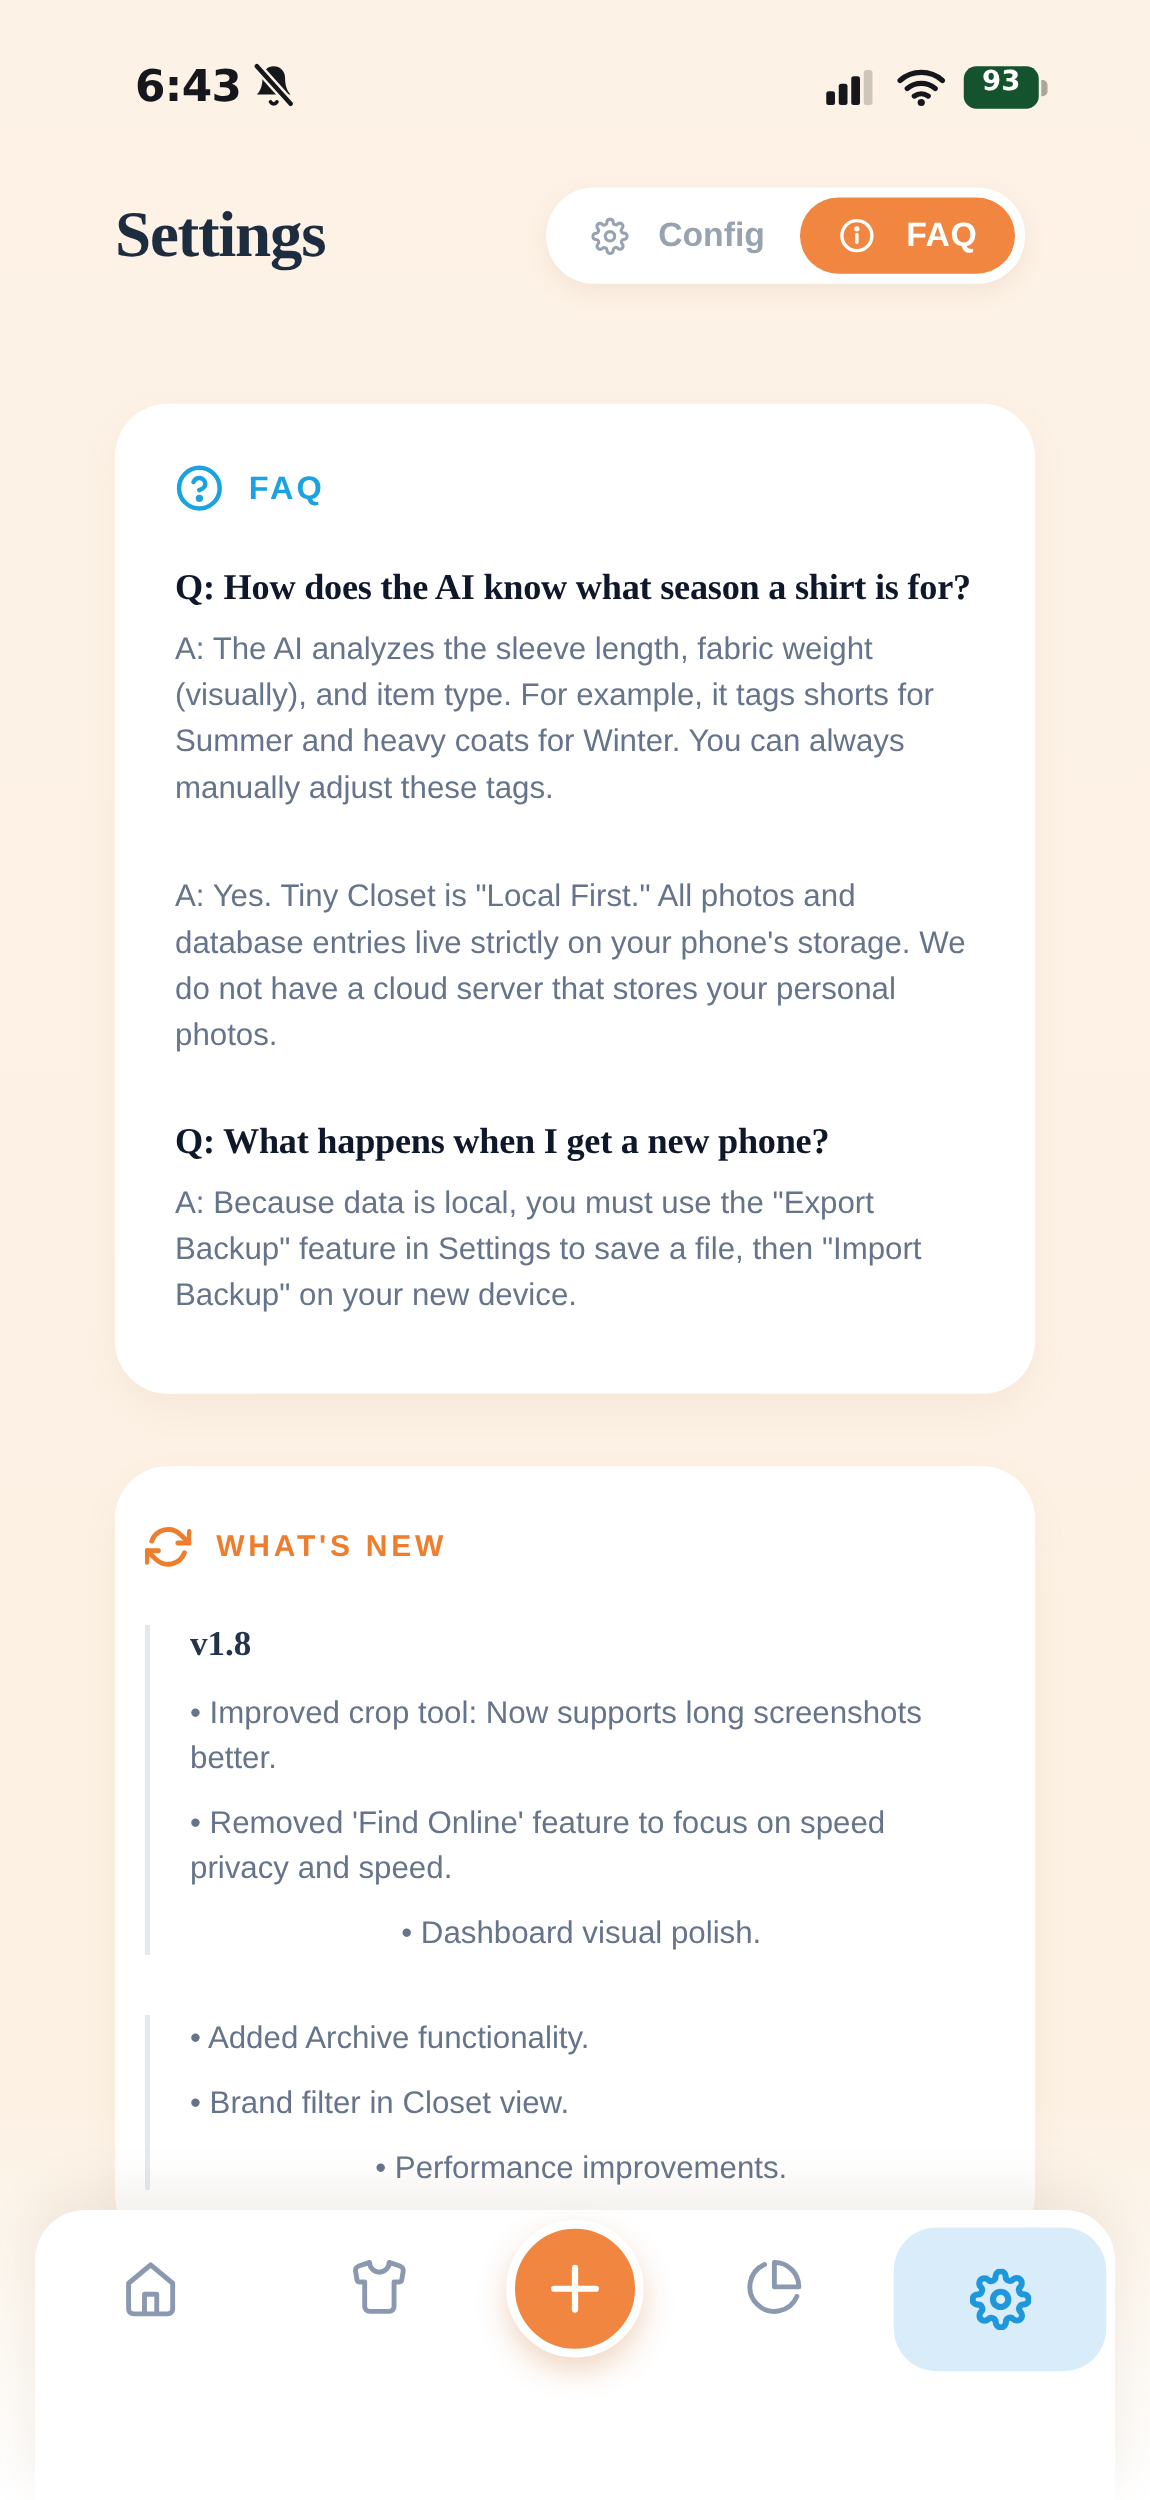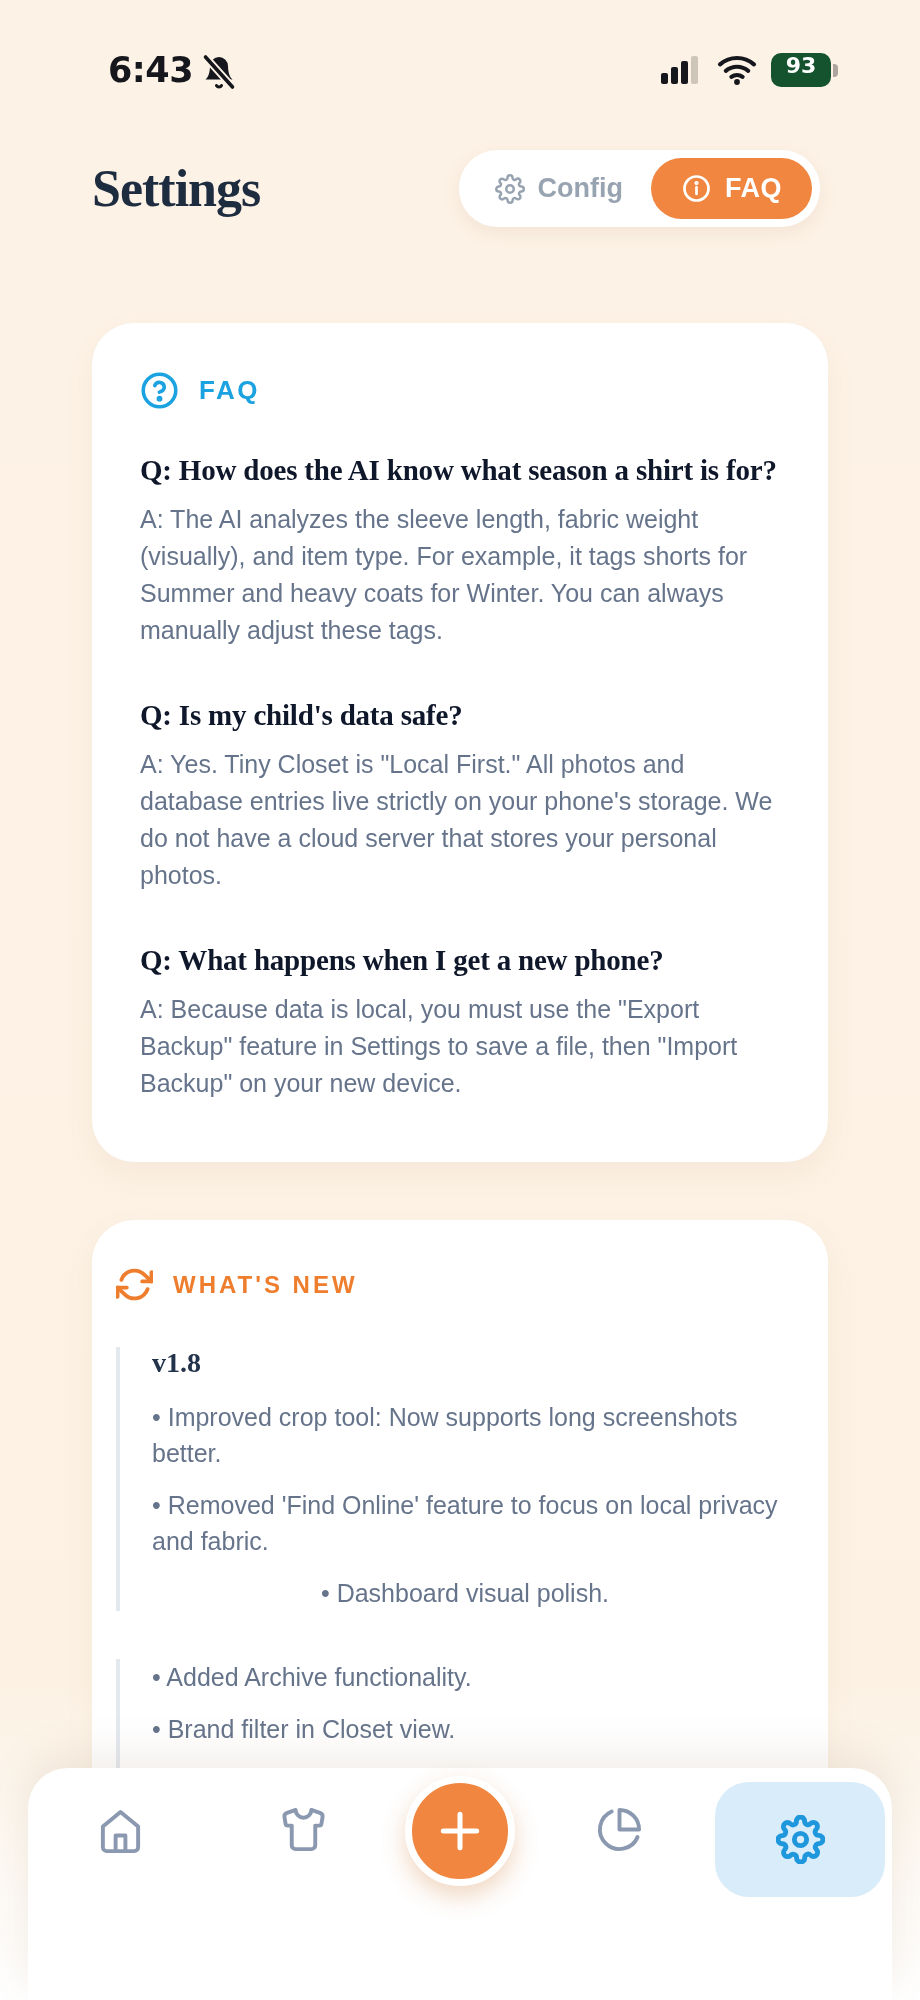--- a/index.html
+++ b/index.html
@@ -7,33 +7,33 @@
   body {
     font-family:"Liberation Sans","DejaVu Sans",sans-serif;
     background:linear-gradient(180deg,#fdf2e6 0%,#fcf1e3 84%,#fdf8f1 92%,#ffffff 100%);
     position:relative; overflow:hidden;
     color:#22334b;
   }
   .screen { position:relative; width:920px; height:2000px; }
 
   
   .status-bar { display:flex; justify-content:space-between; align-items:center; padding:44px 82px 0 108px; height:96px; }
-  .sb-left { display:flex; align-items:flex-end; gap:8px; }
+  .sb-left { display:flex; align-items:flex-start; gap:8px; }
   .sb-time { font-family:"DejaVu Sans",sans-serif; font-size:35px; font-weight:700; color:#15171c; letter-spacing:-0.5px; }
   .sb-right { display:flex; align-items:center; gap:14px; }
   .battery { position:relative; display:flex; align-items:center; }
   .battery-body { width:60px; height:34px; background:#14532d; border-radius:10px; display:flex; align-items:flex-start; justify-content:center; }
   .battery-body span { color:#fff; font-size:22px; font-weight:700; font-family:"DejaVu Sans",sans-serif; }
   .battery-nub { width:5px; height:13px; background:rgba(21,23,28,.35); border-radius:0 4px 4px 0; margin-left:2px; }
 
   
   .header-row { display:flex; justify-content:space-between; align-items:center; margin:54px 100px 0 92px; }
   .page-title { font-family:"Liberation Serif","DejaVu Serif",serif; font-size:52px; font-weight:700; color:#1e2c40; letter-spacing:-1px; }
   .segmented { background:#fff; border-radius:38px; padding:8px; display:flex; align-items:center; box-shadow:0 6px 18px rgba(160,120,80,.10); }
-  .seg { border:0; background:transparent; display:flex; align-items:center; gap:13px; font-family:"Liberation Sans",sans-serif; cursor:pointer; }
+  .seg { border:0; background:transparent; display:flex; align-items:center; gap:24px; font-family:"Liberation Sans",sans-serif; cursor:pointer; }
   .seg-config { padding:0 28px; color:#98a3b1; font-size:27px; font-weight:700; }
   .seg-faq { background:#f0863f; border-radius:31px; padding:15px 30px; color:#fff; font-size:27px; font-weight:700; letter-spacing:0.5px; }
 
   
   .card { margin:0 92px; background:#fff; border-radius:42px; box-shadow:0 12px 28px rgba(180,140,100,.08); }
   .faq-card { margin-top:96px; padding:48px 50px 54px 48px; }
   .wn-card  { margin-top:58px; padding:46px 50px 36px 24px; }
   .card-head { display:flex; align-items:center; gap:20px; font-weight:700; margin-bottom:44px; }
   .card-head.blue  { color:#1ba2e0; font-size:26px; letter-spacing:2.5px; }
   .card-head.orange{ color:#ee7d2d; font-size:24px; letter-spacing:3px; }
@@ -129,21 +129,20 @@
         <circle cx="12" cy="17" r="0.7" fill="#1ba2e0"></circle>
       </svg>
       <span>FAQ</span>
     </div>
 
     <div class="qa">
       <h3>Q: How does the AI know what season a shirt is for?</h3>
       <p>A: The AI analyzes the sleeve length, fabric weight (visually), and item type. For example, it tags shorts for Summer and heavy coats for Winter. You can always manually adjust these tags.</p>
     </div>
     <div class="qa">
-      <h3>Q: Is my child's data safe?</h3>
       <p>A: Yes. Tiny Closet is "Local First." All photos and database entries live strictly on your phone's storage. We do not have a cloud server that stores your personal photos.</p>
     </div>
     <div class="qa">
       <h3>Q: What happens when I get a new phone?</h3>
       <p>A: Because data is local, you must use the "Export Backup" feature in Settings to save a file, then "Import Backup" on your new device.</p>
     </div>
   </section>
 
   <section class="card wn-card">
     <div class="card-head orange">
@@ -152,21 +151,21 @@
         <polyline points="1 20 1 14 7 14"></polyline>
         <path d="M3.51 9a9 9 0 0 1 14.85-3.36L23 10"></path>
         <path d="M20.49 15a9 9 0 0 1-14.85 3.36L1 14"></path>
       </svg>
       <span>WHAT'S NEW</span>
     </div>
 
     <div class="version-block">
       <h4 class="version-title">v1.8</h4>
       <p class="note">• Improved crop tool: Now supports long screenshots better.</p>
-      <p class="note">• Removed 'Find Online' feature to focus on local privacy and fabric.</p>
+      <p class="note">• Removed 'Find Online' feature to focus on speed privacy and speed.</p>
       <p class="note">• Dashboard visual polish.</p>
     </div>
 
     <div class="version-block">
       <p class="note">• Added Archive functionality.</p>
       <p class="note">• Brand filter in Closet view.</p>
       <p class="note">• Performance improvements.</p>
     </div>
   </section>
 

